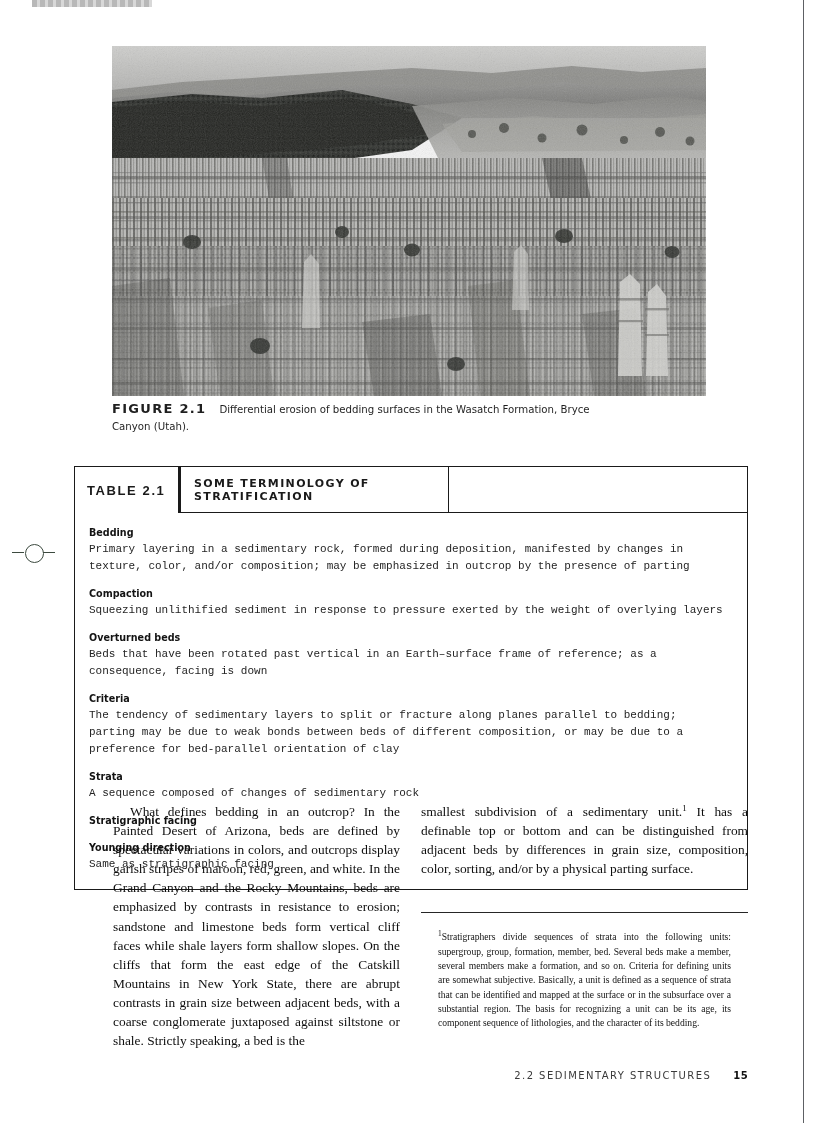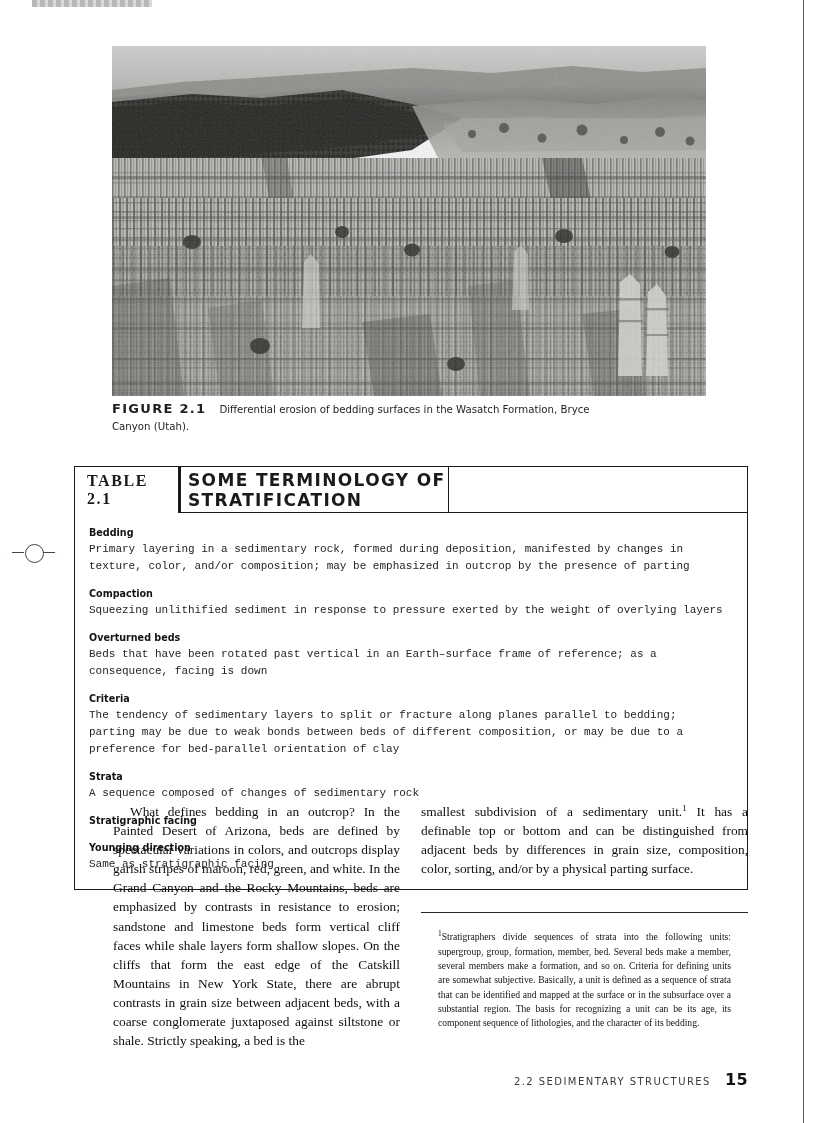--- a/index.html
+++ b/index.html
@@ -108,41 +108,41 @@
     display: flex;
     align-items: stretch;
     height: 46px;
   }
   .table-head .th-num {
     width: 103px;
     display: flex;
     align-items: center;
     padding-left: 12px;
     box-sizing: border-box;
-    font-family: Liberation Serif, serif;
+    font-family: Liberation Sans, sans-serif;
     font-weight: bold;
-    font-size: 16px;
+    font-size: 13px;
     letter-spacing: 1.6px;
   }
   .table-head .th-sep {
     width: 3px;
     background: #1a1a1a;
   }
   .table-head .th-title {
     flex: 0 0 auto;
     width: 268px;
     display: flex;
     align-items: center;
-    padding-left: 7px;
+    padding-left: 13px;
     box-sizing: border-box;
     border-right: 1.6px solid #1a1a1a;
     border-bottom: 1.6px solid #1a1a1a;
     font-family: "DejaVu Sans", sans-serif;
     font-weight: bold;
-    font-size: 17px;
+    font-size: 11px;
     letter-spacing: 1.35px;
   }
   .table-head .th-fill {
     flex: 1 1 auto;
     border-bottom: 1.6px solid #1a1a1a;
   }
   .table-body {
     padding: 11px 0 16px 0;
   }
   .trow {
@@ -231,23 +231,23 @@
     width: 748px;
     text-align: right;
     font-family: "DejaVu Sans", sans-serif;
     font-size: 10px;
     letter-spacing: 1.45px;
     color: #3a3a3a;
   }
   .page-footer .pf-num {
     font-weight: bold;
     color: #111;
-    margin-left: 14px;
+    margin-left: 22px;
     letter-spacing: 0.4px;
-    font-size: 16px;
+    font-size: 10px;
   }
 </style>
 </head>
 <body>
 
 <div class="top-gray-bar"></div>
 <div class="right-rule"></div>
 <div class="reg-mark">
   <div class="tick-l"></div>
   <div class="circ"></div>

